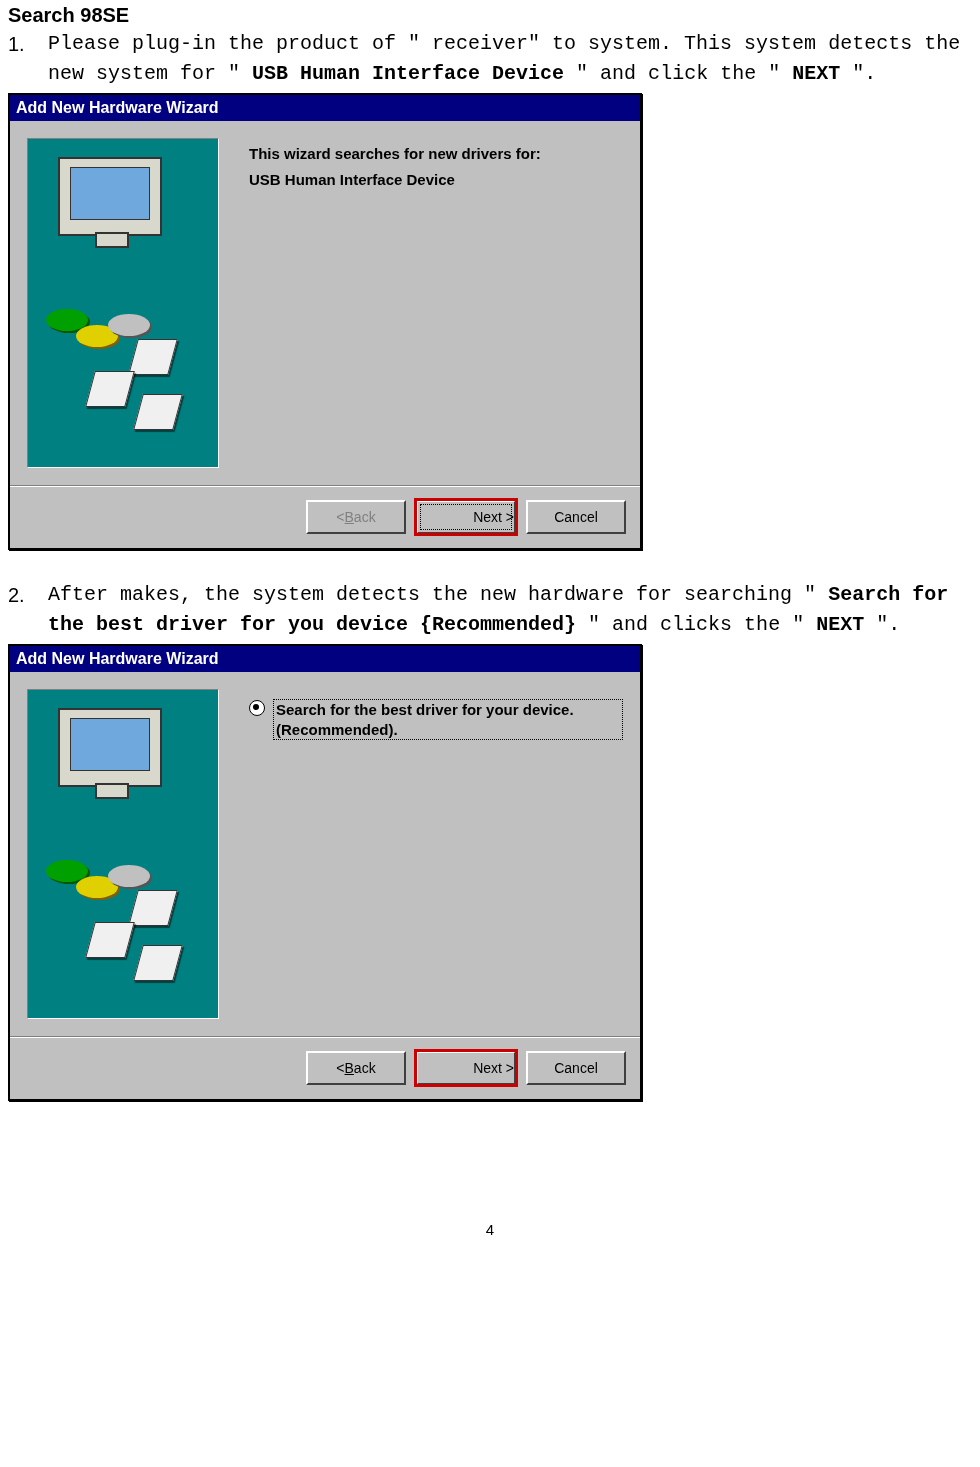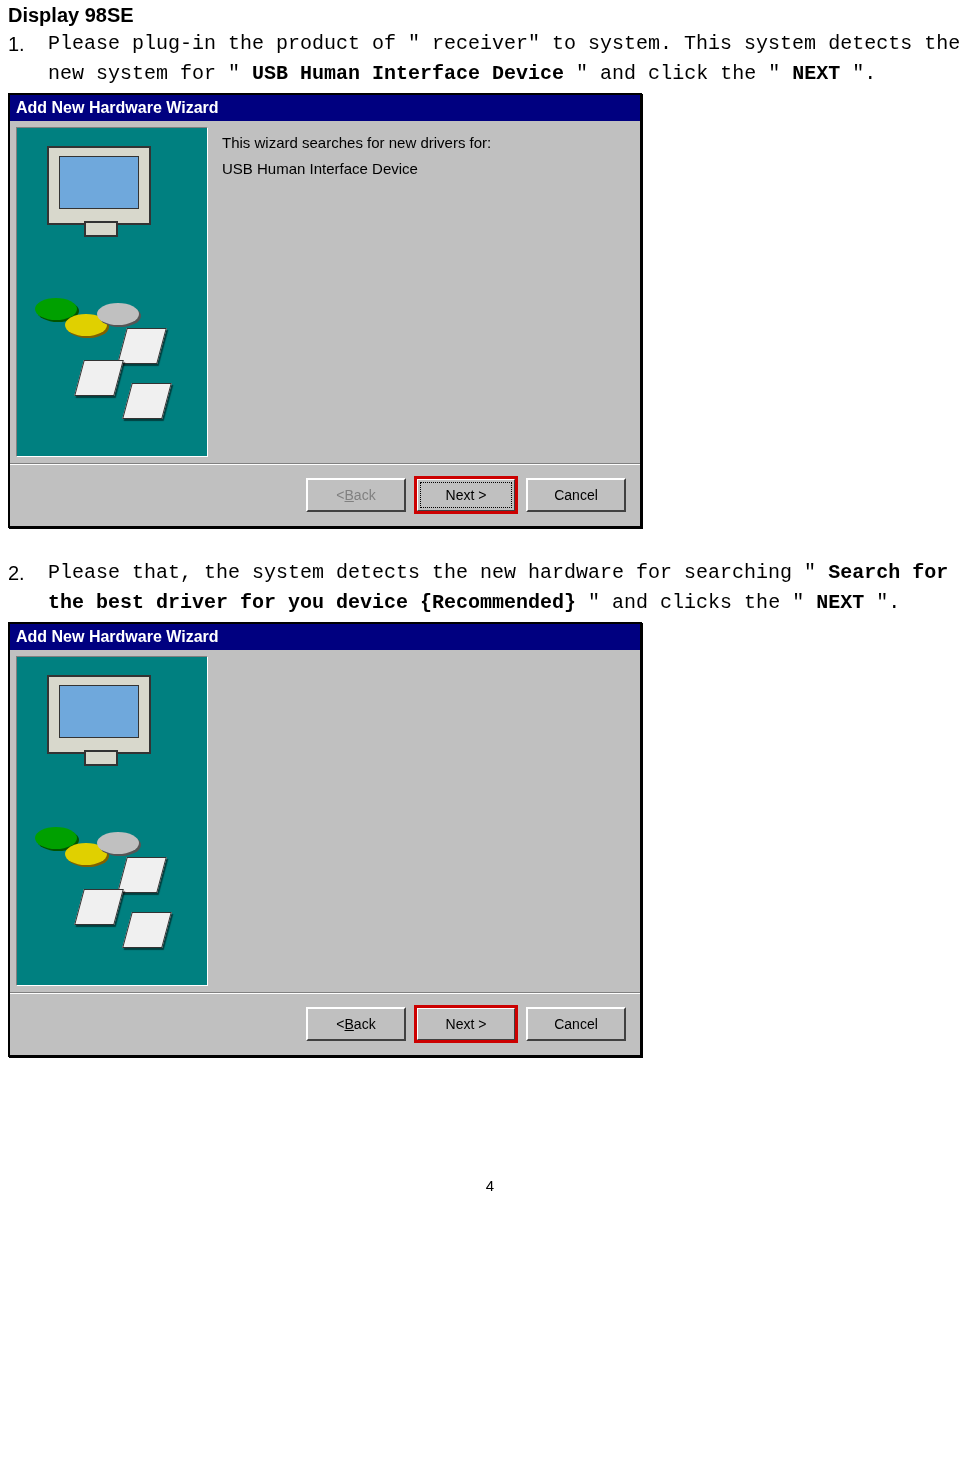--- a/index.html
+++ b/index.html
@@ -43,23 +43,24 @@
   .titlebar {
     background: #000080;
     color: #fff;
     font-family: Arial;
     font-weight: bold;
     font-size: 16px;
     padding: 4px 6px;
   }
   .wizard-inner {
     display: flex;
-    padding: 6px;
-    gap: 14px;
+    padding: 17px;
+    gap: 30px;
     min-height: 330px;
+    font-weight: bold;
   }
   .side-art {
     width: 190px;
     background: #008080;
     position: relative;
     border: 1px solid #808080;
     border-right-color: #fff;
     border-bottom-color: #fff;
     overflow: hidden;
     flex: 0 0 190px;
@@ -120,20 +121,21 @@
     background:#c0c0c0;
     border: 2px solid;
     border-color: #fff #404040 #404040 #fff;
     display:flex; align-items:center; justify-content:center;
     position:relative;
   }
   .win-btn.disabled { color:#808080; }
   .win-btn .ul { text-decoration: underline; }
   .hl { 
     position:relative;
+    justify-content:flex-end;
   }
   .hl::before {
     content:"";
     position:absolute;
     inset:-4px;
     border:3px solid #cc0000;
     pointer-events:none;
   }
   .default-ring::after{ 
     content:"";
@@ -145,21 +147,21 @@
 
   .page-num {
     text-align:center;
     font-size:15px;
     margin-top: 120px;
   }
 </style>
 </head>
 <body>
 
-<div class="heading">Display 98SE</div>
+<div class="heading">Search 98SE</div>
 
 <div class="step">
   <div class="step-num">1.</div>
   <div class="step-body">
     <span>Please plug-in the product of " receiver" to system. This system detects the new system for " </span><span class="bold">USB Human Interface Device</span><span> " and click the " </span><span class="bold">NEXT</span><span> ".</span>
   </div>
 </div>
 
 <div class="wizard">
   <div class="titlebar">Add New Hardware Wizard</div>
@@ -192,40 +194,44 @@
     </div>
     <div class="win-btn">
       <span>Cancel</span>
     </div>
   </div>
 </div>
 
 <div class="step">
   <div class="step-num">2.</div>
   <div class="step-body">
-    <span>Please that, the system detects the new hardware for searching " </span><span class="bold">Search for the best driver for you device {Recommended}</span><span> " and clicks the " </span><span class="bold">NEXT</span><span> ".</span>
+    <span>After makes, the system detects the new hardware for searching " </span><span class="bold">Search for the best driver for you device {Recommended}</span><span> " and clicks the " </span><span class="bold">NEXT</span><span> ".</span>
   </div>
 </div>
 
 <div class="wizard">
   <div class="titlebar">Add New Hardware Wizard</div>
   <div class="wizard-inner">
     <div class="side-art">
       <div class="monitor">
           <div class="screen"></div>
           <div class="stand"></div>
         </div>
       <div class="disk d1"></div>
       <div class="disk d2"></div>
       <div class="disk d3"></div>
       <div class="flop f1"></div>
       <div class="flop f2"></div>
       <div class="flop f3"></div>
     </div>
     <div class="content">
+      <div class="radio-row">
+        <div class="radio-dot checked"></div>
+        <div style="border:1px dotted #000; padding:0 2px;">Search for the best driver for your device. (Recommended).</div>
+      </div>
     </div>
   </div>
   <div class="btnbar">
     <div class="win-btn">
       <span>&lt; </span>
         <span class="ul">B</span>
         <span>ack</span>
     </div>
     <div class="win-btn hl">
       <span>Next &gt;</span>

